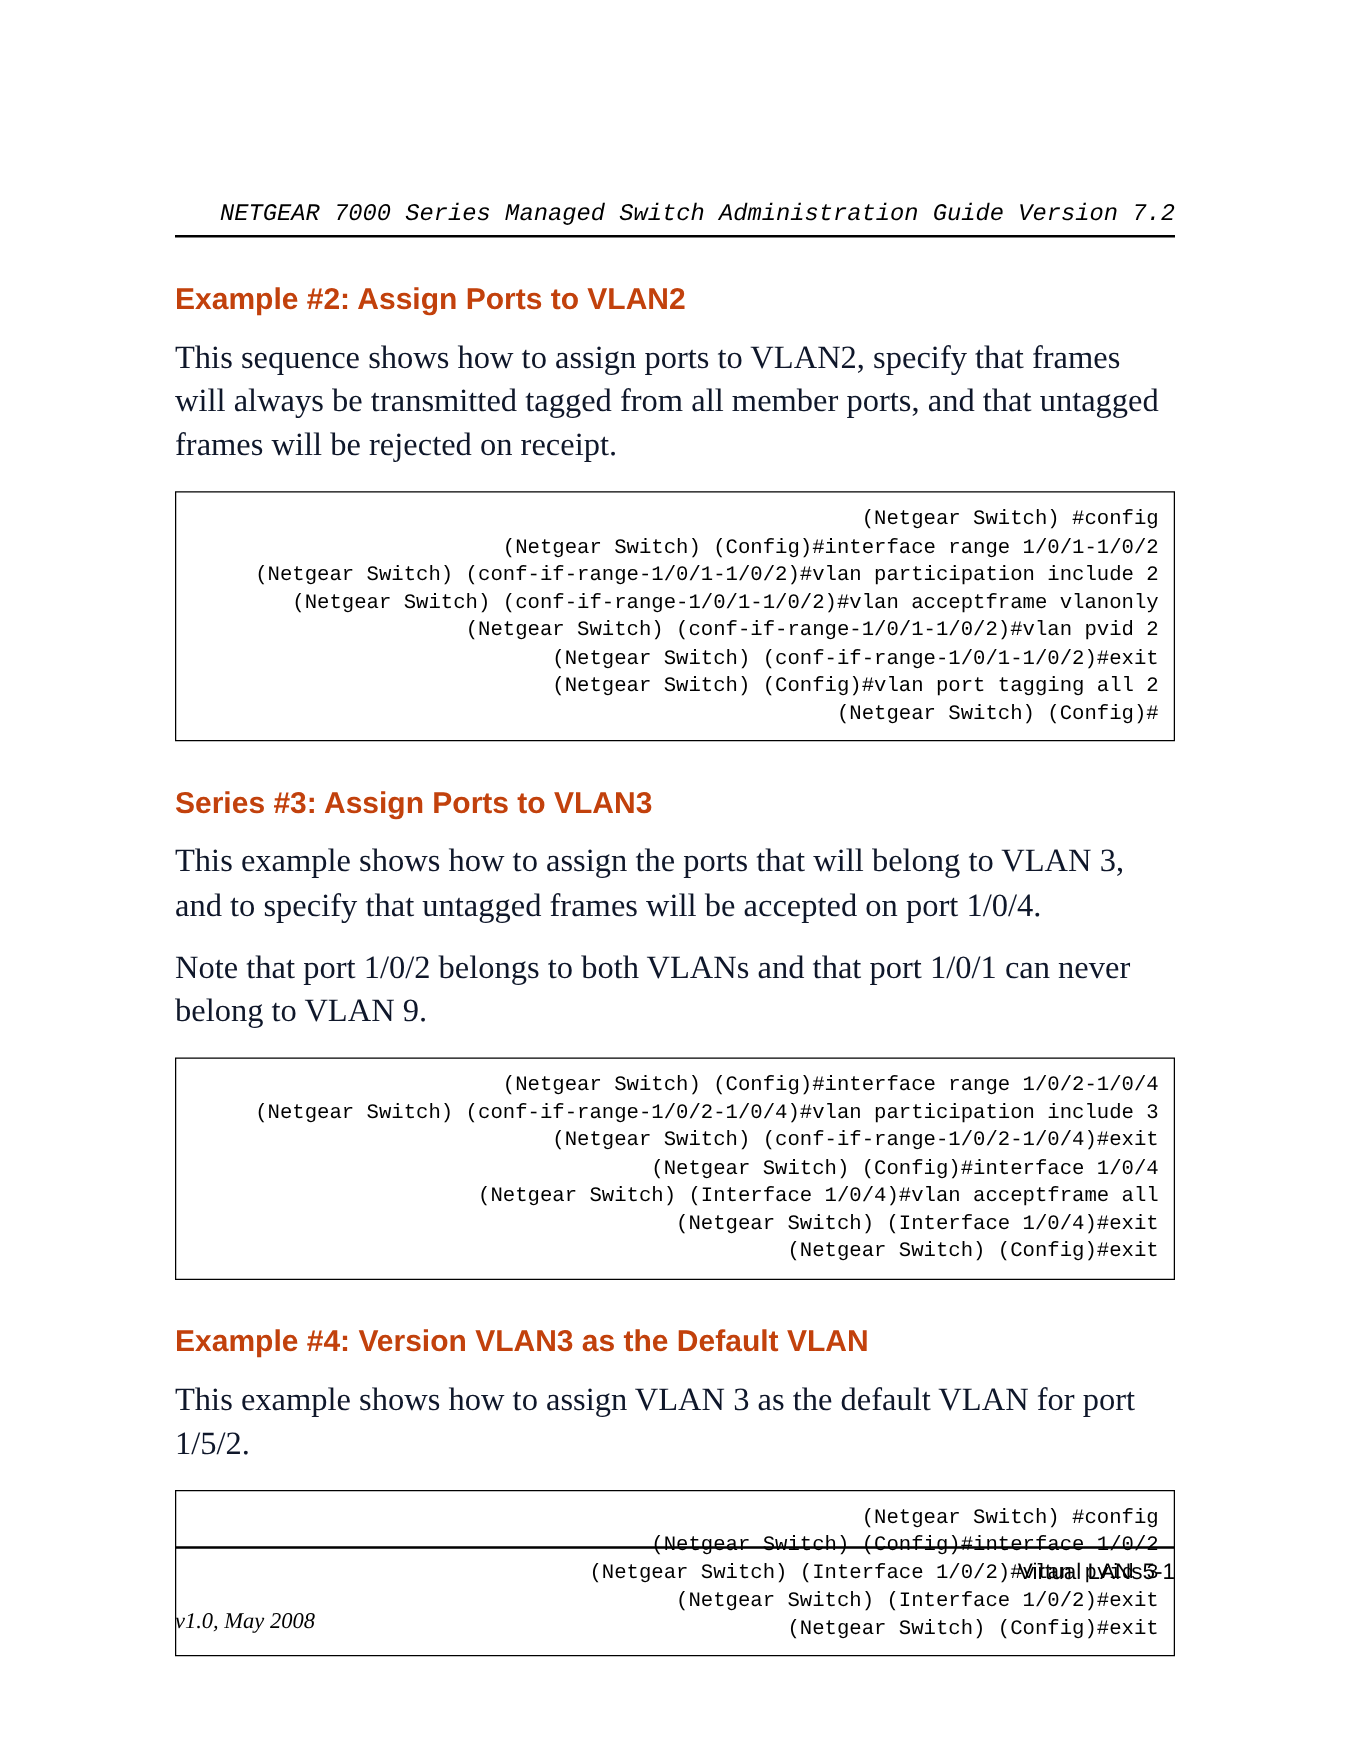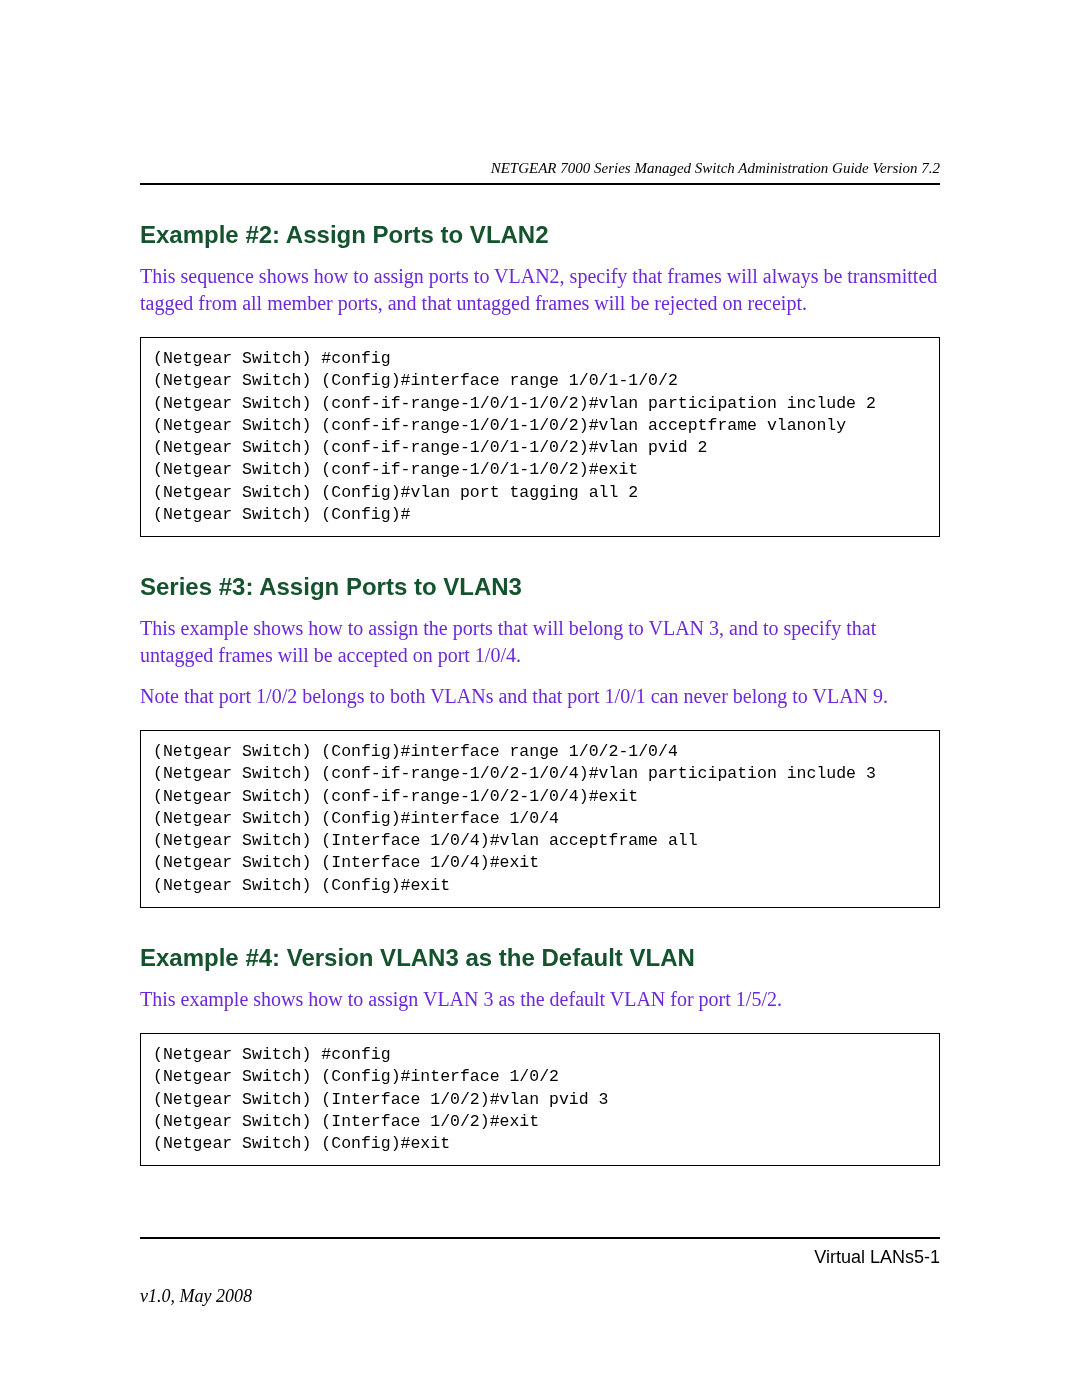--- a/index.html
+++ b/index.html
@@ -11,49 +11,51 @@
       background: #ffffff;
       font-family: 'Times New Roman', Times, serif;
       width: 1080px;
       height: 1397px;
       padding: 160px 140px 100px 140px;
       position: relative;
     }
     .header-line {
       text-align: right;
       font-style: italic;
-      font-size: 15px;
+      font-size: 19px;
       color: #000;
       padding-bottom: 6px;
       border-bottom: 2px solid #000;
       margin-bottom: 36px;
+      font-family: Liberation Mono, monospace;
     }
     .section-heading {
       font-family: Arial, Helvetica, sans-serif;
       font-weight: bold;
       font-size: 24px;
-      color: #14532d;
+      color: #c2410c;
       margin-bottom: 14px;
     }
     .body-text {
-      font-size: 20px;
+      font-size: 26px;
       line-height: 1.35;
-      color: #6d28d9;
+      color: #0f172a;
       margin-bottom: 14px;
     }
     .code-box {
       border: 1px solid #000;
       padding: 10px 12px;
       margin-top: 20px;
       margin-bottom: 36px;
       font-family: 'Courier New', Courier, monospace;
       font-size: 16.5px;
       line-height: 1.35;
       white-space: pre;
       color: #000;
+      text-align: right;
     }
     .footer {
       position: absolute;
       left: 140px;
       right: 140px;
       bottom: 90px;
     }
     .footer-rule {
       border-top: 2px solid #000;
       margin-bottom: 8px;

